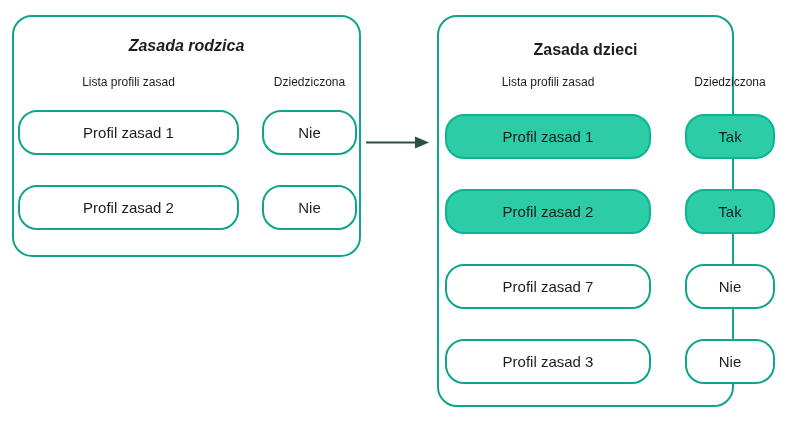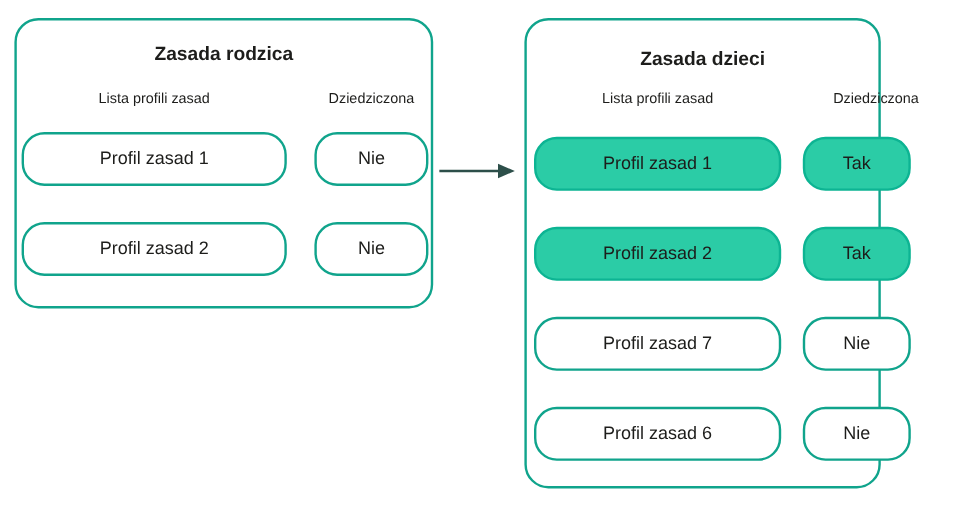--- a/index.html
+++ b/index.html
@@ -27,21 +27,21 @@
     box-sizing: border-box;
   }
   .panel.parent { left: 12px; top: 15px; width: 349px; height: 242px; }
   .panel.child  { left: 437px; top: 15px; width: 297px; height: 392px; }
   .panel-title {
     position: absolute; left: 0; right: 0;
     text-align: center;
     font-size: 16px; font-weight: bold;
     color: var(--text);
   }
-  .parent .panel-title { top: 20px; }
+  .parent .panel-title { top: 20px; font-style: italic; }
   .child  .panel-title { top: 24px; }
   .col-header {
     position: absolute;
     text-align: center;
     font-size: 12px;
     color: var(--text);
     top: 58px;
   }
   .parent .header-profiles { left: 4px;  width: 221px; }
   .parent .header-inherit  { left: 248px; width: 95px; }
@@ -58,21 +58,21 @@
     font-size: 15px;
     color: var(--text);
   }
   .cell.filled {
     background: var(--green);
     border-color: var(--green-border);
   }
   .parent .profile-cell { left: 4px;  width: 221px; }
   .parent .inherit-cell { left: 248px; width: 95px; }
   .child  .profile-cell { left: 6px;  width: 206px; }
-  .child  .inherit-cell { left: 230px; width: 90px; text-align: right; }
+  .child  .inherit-cell { left: 246px; width: 90px; text-align: right; }
   .parent .r0 { top: 93px; }
   .parent .r1 { top: 168px; }
   .child .r0 { top: 97px; }
   .child .r1 { top: 172px; }
   .child .r2 { top: 247px; }
   .child .r3 { top: 322px; }
   .connector {
     position: absolute;
     left: 366px; top: 134px;
     width: 64px; height: 17px;
@@ -108,17 +108,17 @@
 
     <div class="cell profile-cell filled r0">Profil zasad 1</div>
     <div class="cell inherit-cell filled r0">Tak</div>
 
     <div class="cell profile-cell filled r1">Profil zasad 2</div>
     <div class="cell inherit-cell filled r1">Tak</div>
 
     <div class="cell profile-cell r2">Profil zasad 7</div>
     <div class="cell inherit-cell r2">Nie</div>
 
-    <div class="cell profile-cell r3">Profil zasad 6</div>
+    <div class="cell profile-cell r3">Profil zasad 3</div>
     <div class="cell inherit-cell r3">Nie</div>
   </div>
 
 </div>
 
 </body></html>

